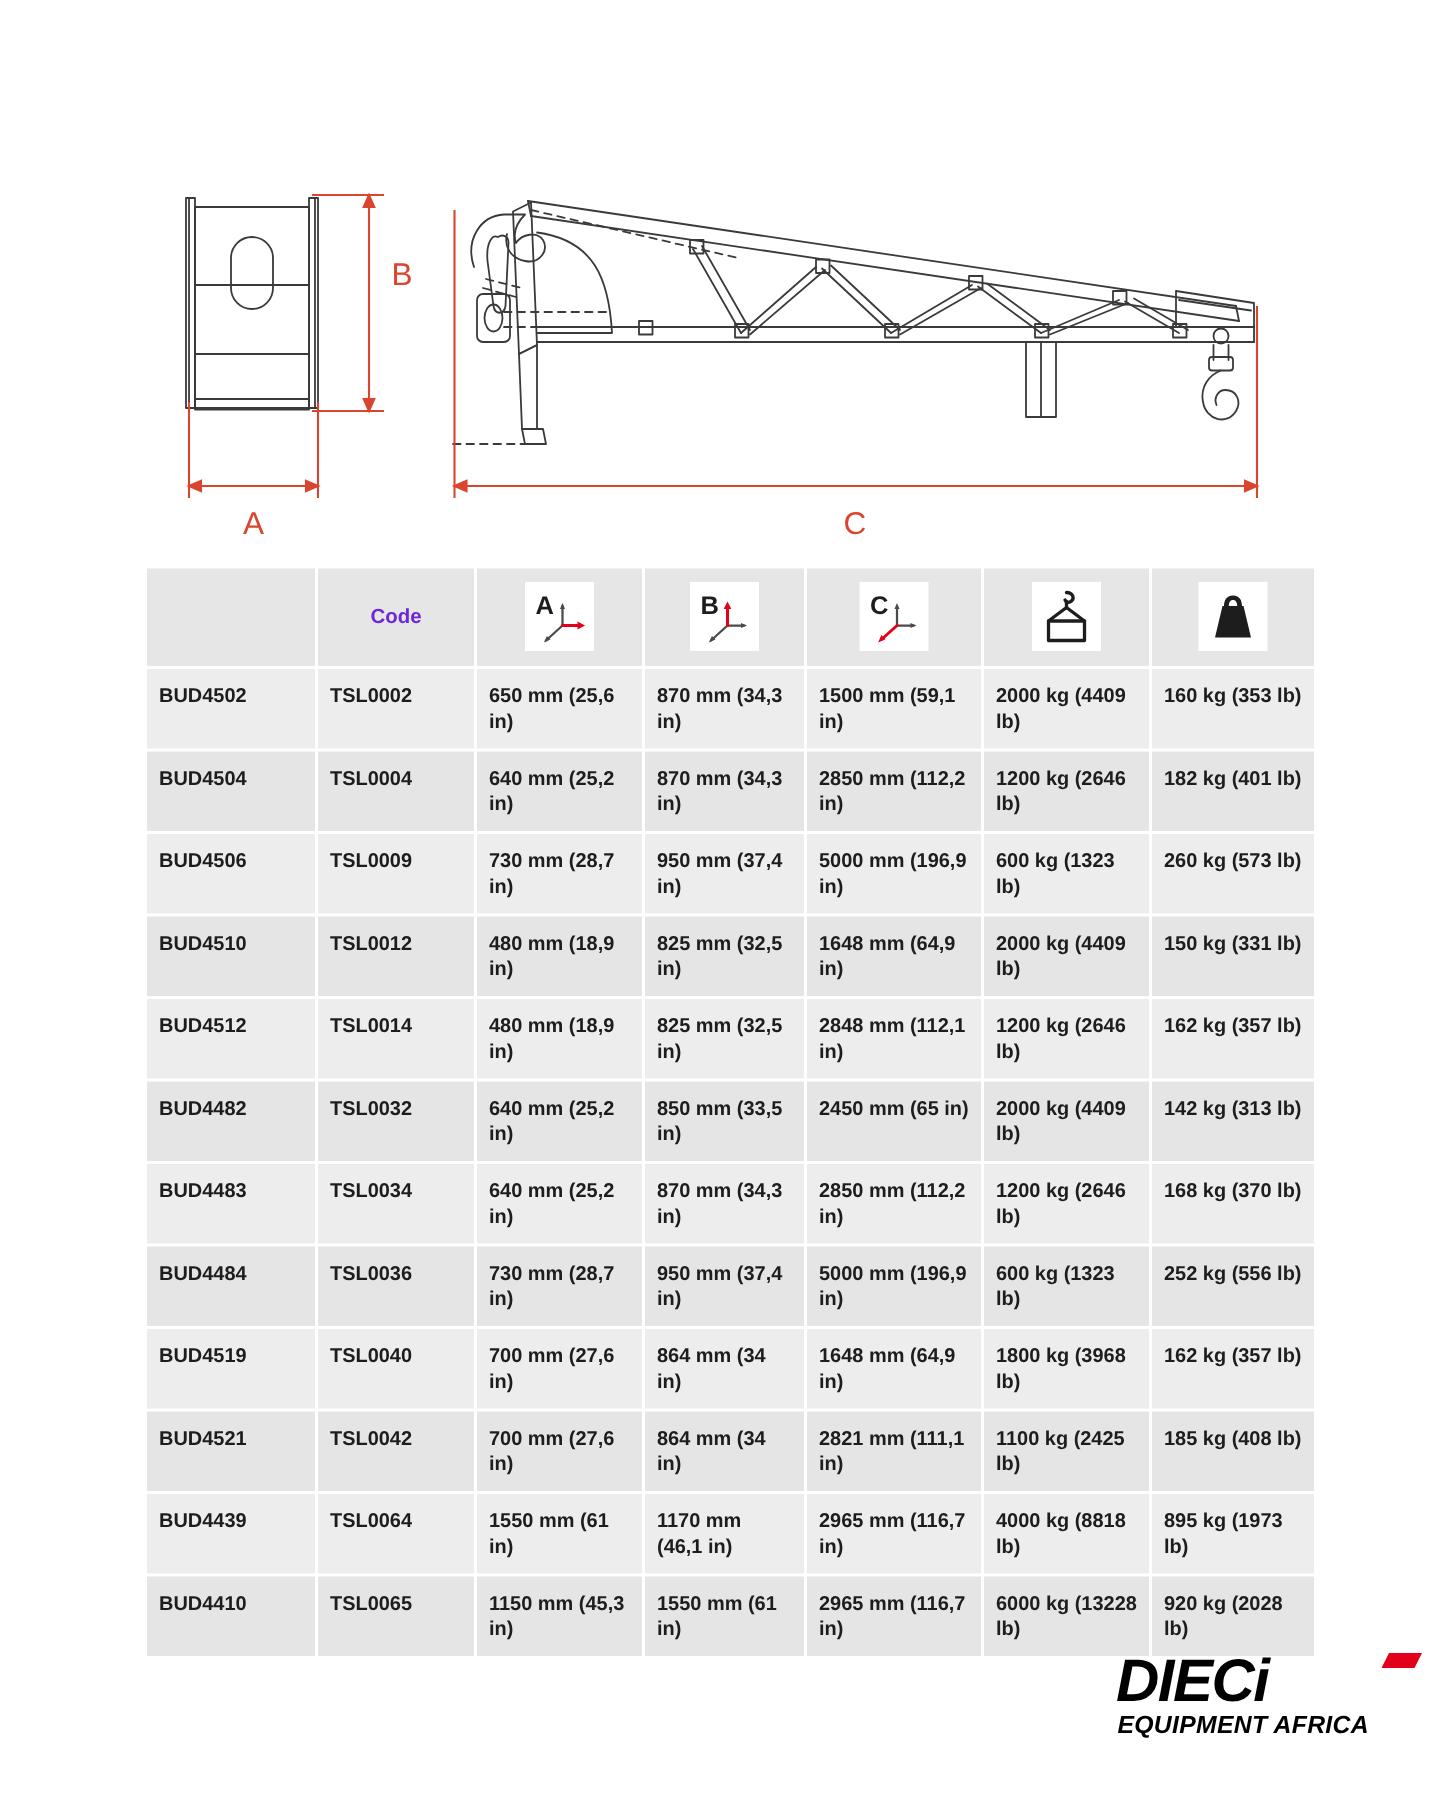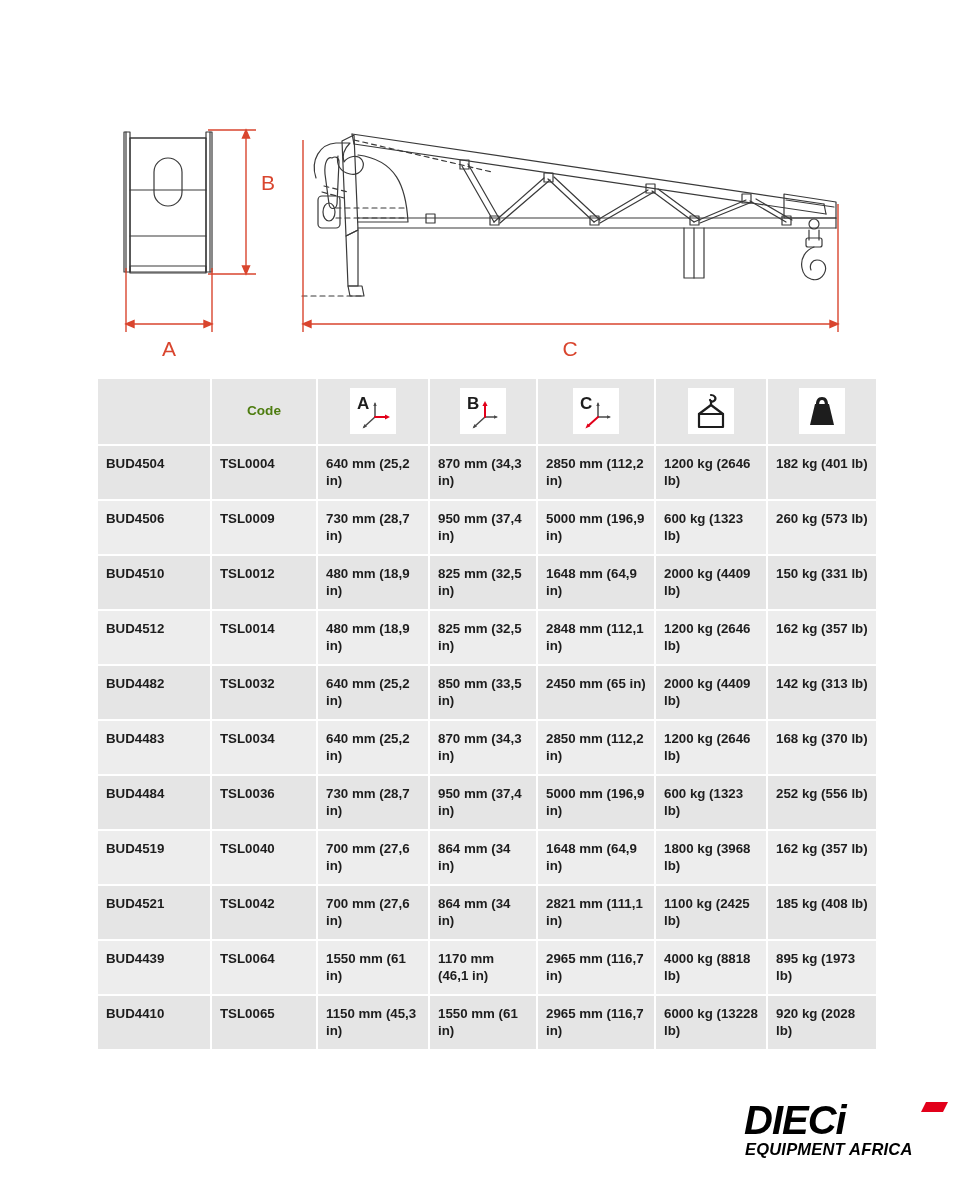--- a/index.html
+++ b/index.html
@@ -48,21 +48,21 @@
     font-weight: bold;
     line-height: 1.28;
     word-wrap: break-word;
   }
   table.spec thead th {
     background: #e6e6e6;
     height: 62px;
     vertical-align: middle;
     text-align: center;
     font-size: 13.6px;
-    color: #4d7c0f;
+    color: #6d28d9;
   }
   table.spec thead th.col-model { background: #e6e6e6; }
   table.spec tbody tr.row-odd  td { background: #ededed; }
   table.spec tbody tr.row-even td { background: #e5e5e5; }
   table.spec tbody td { color: #1d1d1d; }
 
   
   col.c-model { width: 112px; }
   col.c-code  { width: 104px; }
   col.c-a     { width: 110px; }
@@ -329,20 +329,29 @@
             <svg width="40" height="40" viewBox="0 0 40 40" xmlns="http://www.w3.org/2000/svg">
               <path d="M20 6 C15.5 6, 14 9.5, 14 13 L26 13 C26 9.5, 24.5 6, 20 6 Z
                        M20 9 C22 9, 22.8 10.8, 22.8 13 L17.2 13 C17.2 10.8, 18 9, 20 9 Z" fill="#1d1d1d"></path>
               <path d="M13 13 L27 13 L32 34 L8 34 Z" fill="#1d1d1d"></path>
             </svg>
           </span>
         </th>
       </tr>
     </thead>
     <tbody id="spec-tbody">
+        <tr class="row-odd">
+          <td>BUD4502</td>
+          <td>TSL0002</td>
+          <td>650 mm (25,6 in)</td>
+          <td>870 mm (34,3 in)</td>
+          <td>1500 mm (59,1 in)</td>
+          <td>2000 kg (4409 lb)</td>
+          <td>160 kg (353 lb)</td>
+        </tr>
         <tr class="row-even">
           <td>BUD4504</td>
           <td>TSL0004</td>
           <td>640 mm (25,2 in)</td>
           <td>870 mm (34,3 in)</td>
           <td>2850 mm (112,2 in)</td>
           <td>1200 kg (2646 lb)</td>
           <td>182 kg (401 lb)</td>
         </tr>
         <tr class="row-odd">

